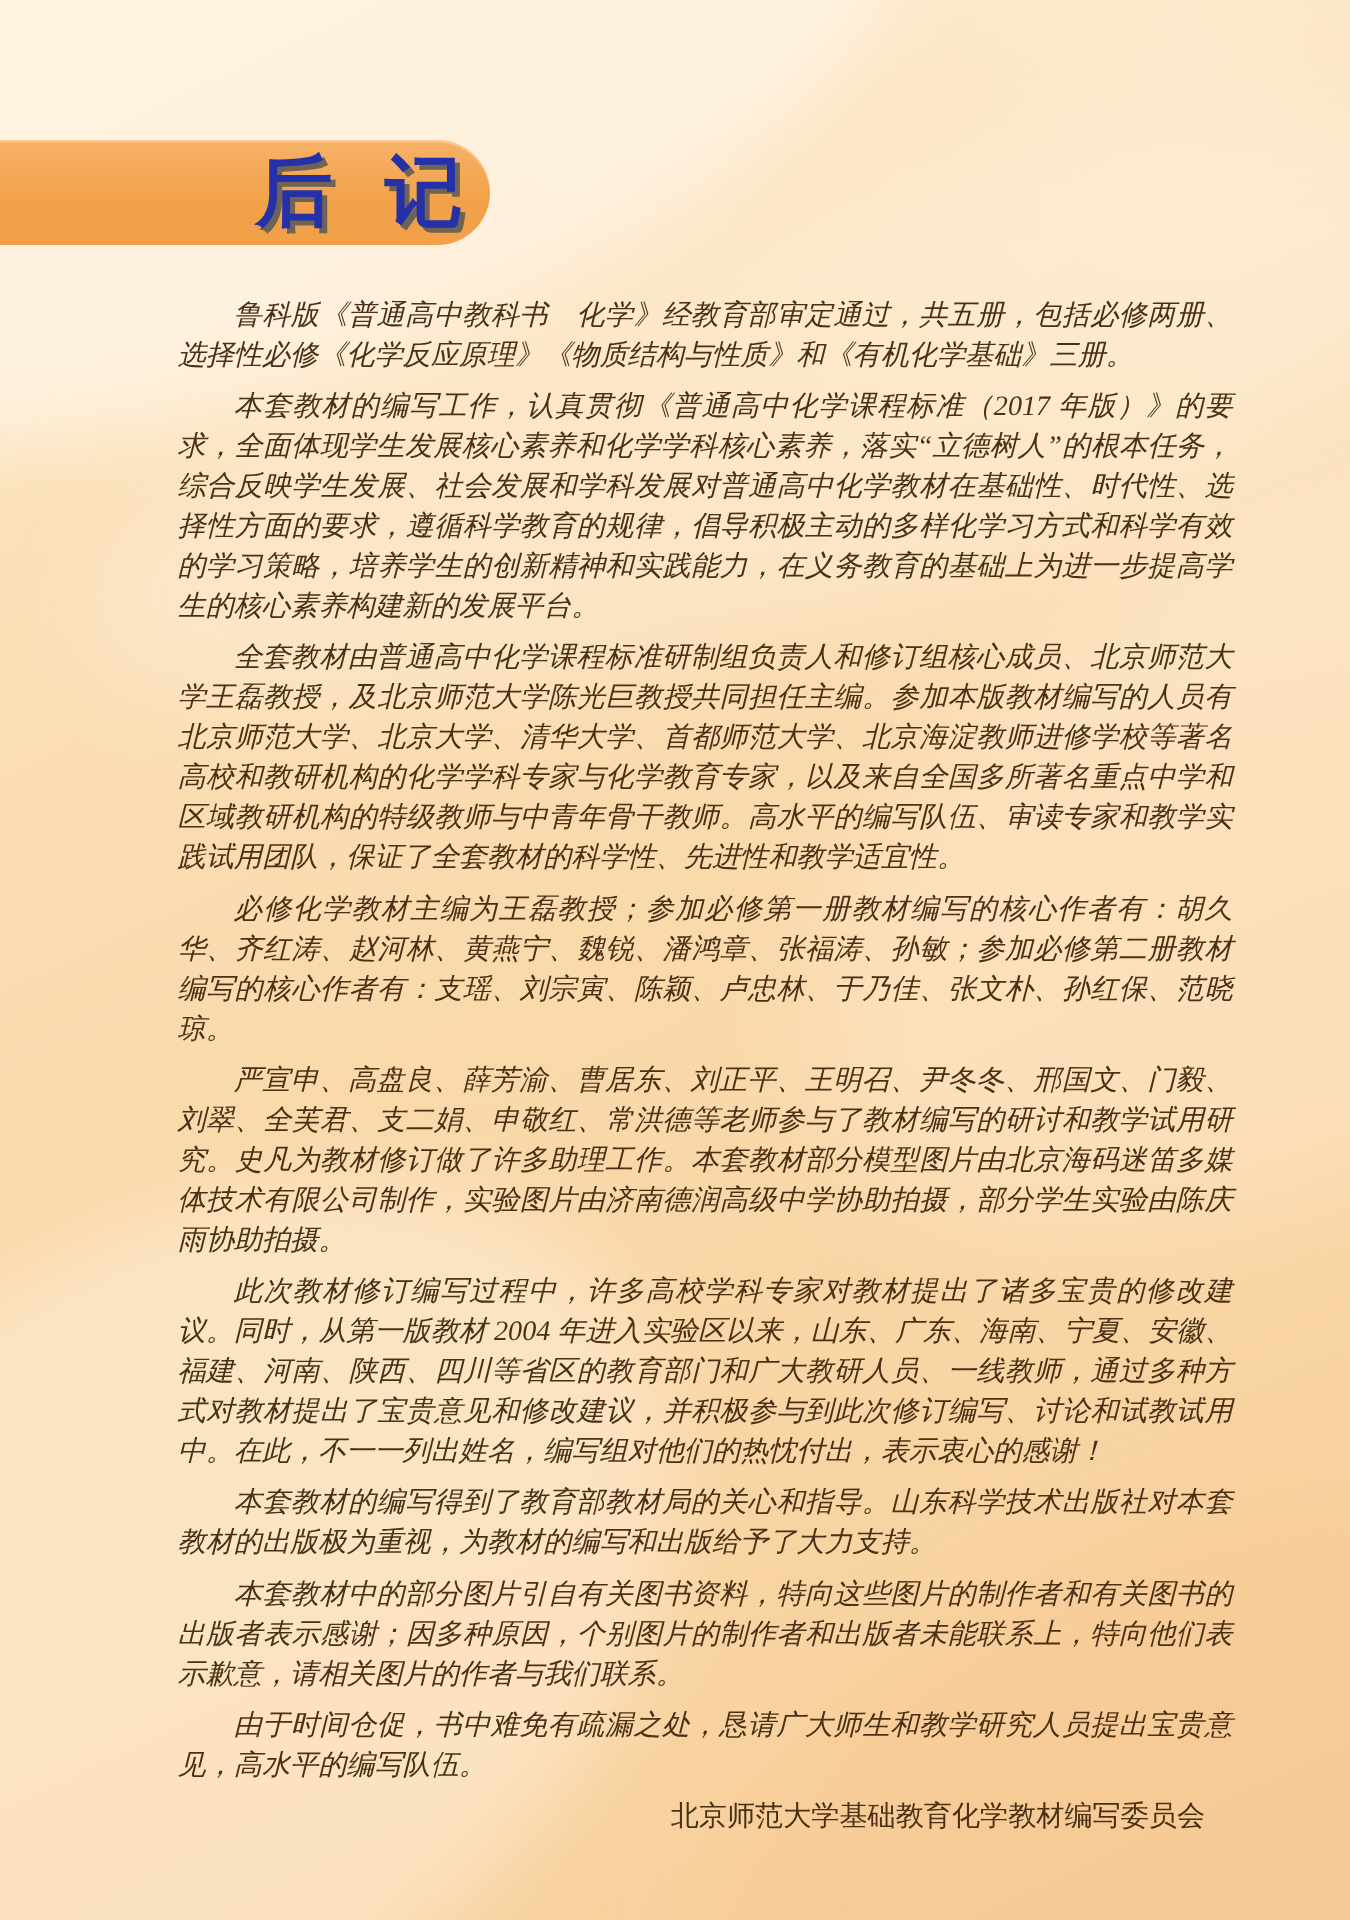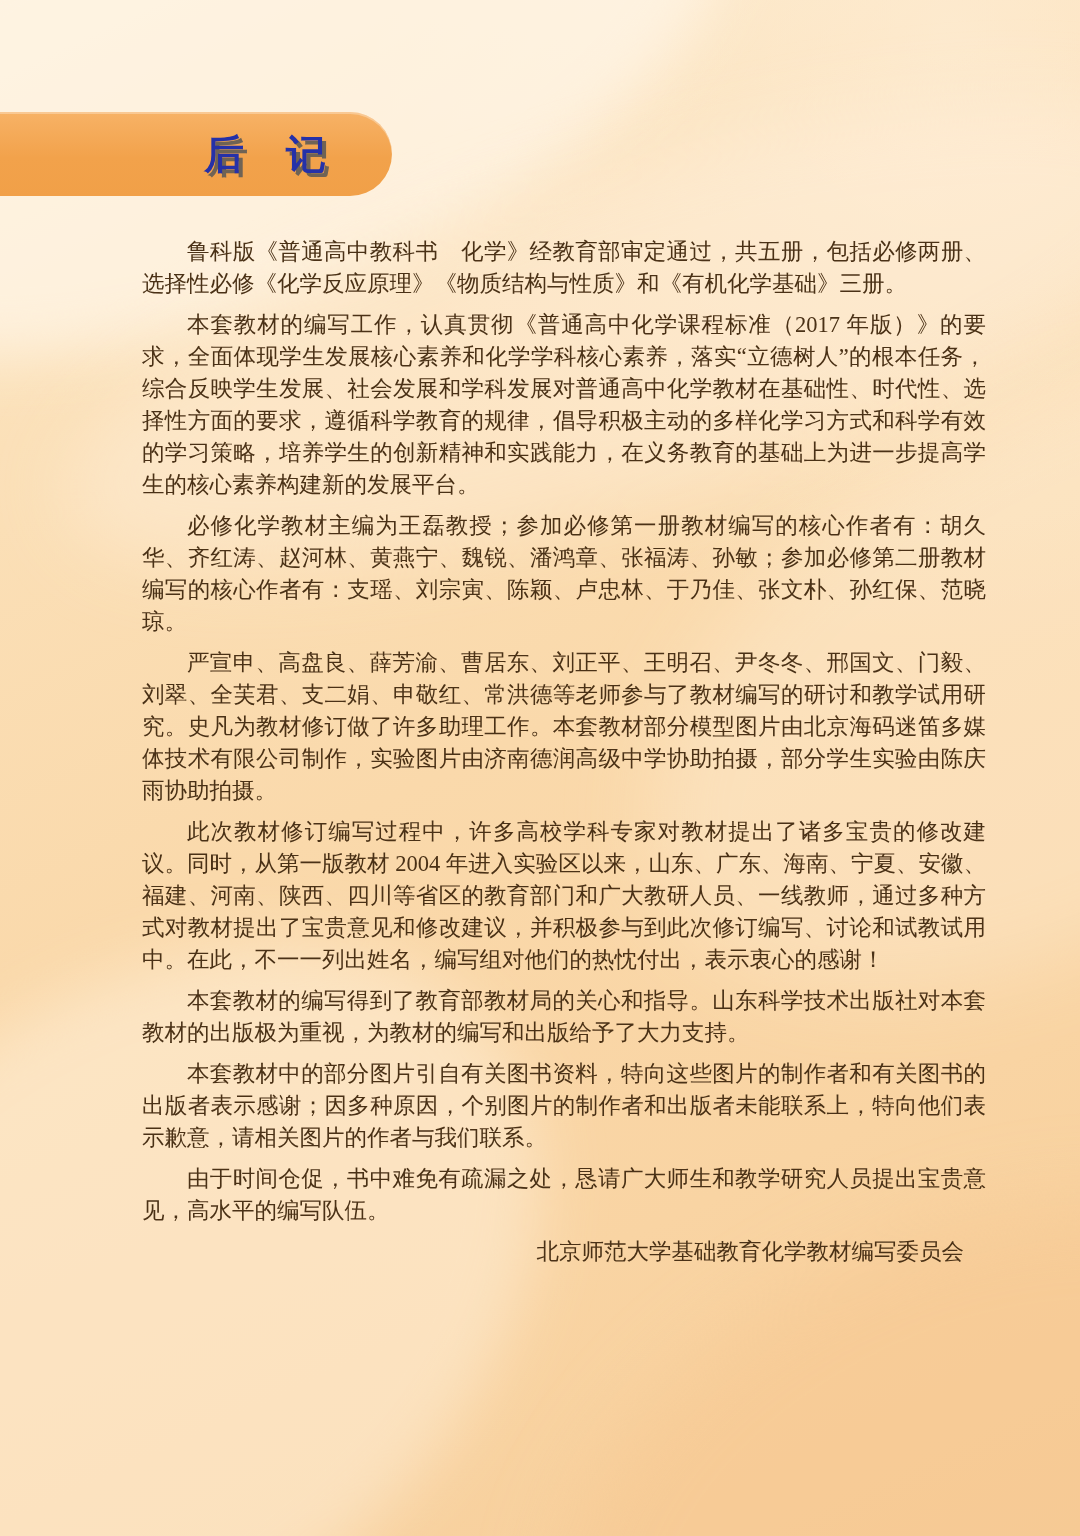--- a/index.html
+++ b/index.html
@@ -32,41 +32,42 @@
     border-radius: 0 46px 46px 0;
     background: linear-gradient(180deg, #f7b266 0%, var(--color-banner_orange, #f2a24b) 55%, #f1a048 100%);
     box-shadow: inset 0 2px 0 rgba(255,255,255,0.30);
     display: flex;
     align-items: center;
   }
   .banner-title {
     padding-left: 204px;
     font-family: "Liberation Sans", sans-serif;
     font-weight: bold;
-    font-size: 40px;
+    font-size: 62px;
     line-height: 54px;
     letter-spacing: 42px;
     color: var(--color-title_blue, #2531a8);
     text-shadow: 4px 4px 0 var(--color-title_shadow, rgba(111,99,85,0.9));
     white-space: nowrap;
   }
 
   .content {
     position: absolute;
     left: 142px; top: 236px;
     width: 844px;
     font-family: "Liberation Serif", serif;
     font-size: 22.5px;
     line-height: 32px;
     color: var(--color-body_text, #4a3116);
   }
   .content p {
     margin: 0 0 9px 0;
     text-indent: 2em;
     text-align: justify;
+    font-style: italic;
   }
   .signature-block {
     width: fit-content;
     margin: 3px 22px 0 auto;
     text-align: center;
   }
   .signature-line { white-space: nowrap; }
 </style>
 </head>
 <body>
@@ -78,20 +79,21 @@
   <div class="swirl s3"></div>
   <div class="swirl s4"></div>
 
   <div class="banner">
     <span class="banner-title">后记</span>
   </div>
 
   <div class="content">
     <p>鲁科版《普通高中教科书　化学》经教育部审定通过，共五册，包括必修两册、选择性必修《化学反应原理》《物质结构与性质》和《有机化学基础》三册。</p>
     <p>本套教材的编写工作，认真贯彻《普通高中化学课程标准（2017 年版）》的要求，全面体现学生发展核心素养和化学学科核心素养，落实“立德树人”的根本任务，综合反映学生发展、社会发展和学科发展对普通高中化学教材在基础性、时代性、选择性方面的要求，遵循科学教育的规律，倡导积极主动的多样化学习方式和科学有效的学习策略，培养学生的创新精神和实践能力，在义务教育的基础上为进一步提高学生的核心素养构建新的发展平台。</p>
+    <p>全套教材由普通高中化学课程标准研制组负责人和修订组核心成员、北京师范大学王磊教授，及北京师范大学陈光巨教授共同担任主编。参加本版教材编写的人员有北京师范大学、北京大学、清华大学、首都师范大学、北京海淀教师进修学校等著名高校和教研机构的化学学科专家与化学教育专家，以及来自全国多所著名重点中学和区域教研机构的特级教师与中青年骨干教师。高水平的编写队伍、审读专家和教学实践试用团队，保证了全套教材的科学性、先进性和教学适宜性。</p>
     <p>必修化学教材主编为王磊教授；参加必修第一册教材编写的核心作者有：胡久华、齐红涛、赵河林、黄燕宁、魏锐、潘鸿章、张福涛、孙敏；参加必修第二册教材编写的核心作者有：支瑶、刘宗寅、陈颖、卢忠林、于乃佳、张文朴、孙红保、范晓琼。</p>
     <p>严宣申、高盘良、薛芳渝、曹居东、刘正平、王明召、尹冬冬、邢国文、门毅、刘翠、全芙君、支二娟、申敬红、常洪德等老师参与了教材编写的研讨和教学试用研究。史凡为教材修订做了许多助理工作。本套教材部分模型图片由北京海码迷笛多媒体技术有限公司制作，实验图片由济南德润高级中学协助拍摄，部分学生实验由陈庆雨协助拍摄。</p>
     <p>此次教材修订编写过程中，许多高校学科专家对教材提出了诸多宝贵的修改建议。同时，从第一版教材 2004 年进入实验区以来，山东、广东、海南、宁夏、安徽、福建、河南、陕西、四川等省区的教育部门和广大教研人员、一线教师，通过多种方式对教材提出了宝贵意见和修改建议，并积极参与到此次修订编写、讨论和试教试用中。在此，不一一列出姓名，编写组对他们的热忱付出，表示衷心的感谢！</p>
     <p>本套教材的编写得到了教育部教材局的关心和指导。山东科学技术出版社对本套教材的出版极为重视，为教材的编写和出版给予了大力支持。</p>
     <p>本套教材中的部分图片引自有关图书资料，特向这些图片的制作者和有关图书的出版者表示感谢；因多种原因，个别图片的制作者和出版者未能联系上，特向他们表示歉意，请相关图片的作者与我们联系。</p>
     <p>由于时间仓促，书中难免有疏漏之处，恳请广大师生和教学研究人员提出宝贵意见，高水平的编写队伍。</p>
 
     <div class="signature-block">
       <div class="signature-line">北京师范大学基础教育化学教材编写委员会</div>
 

